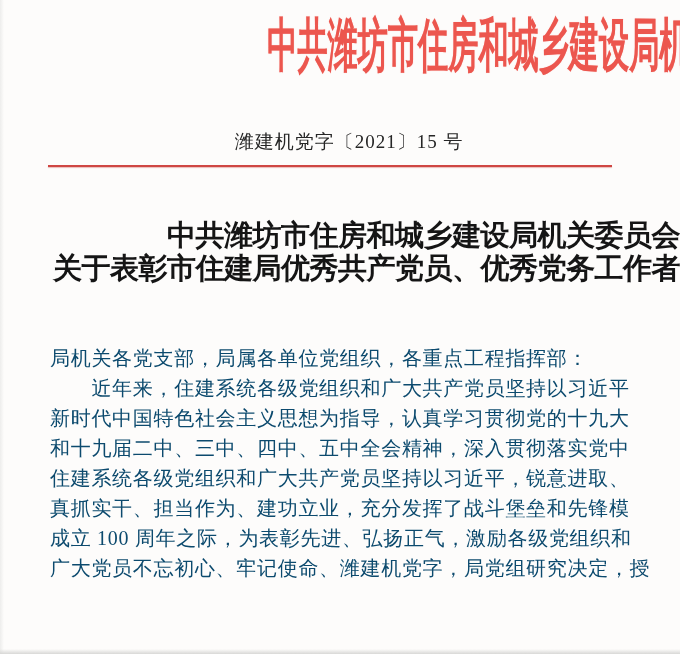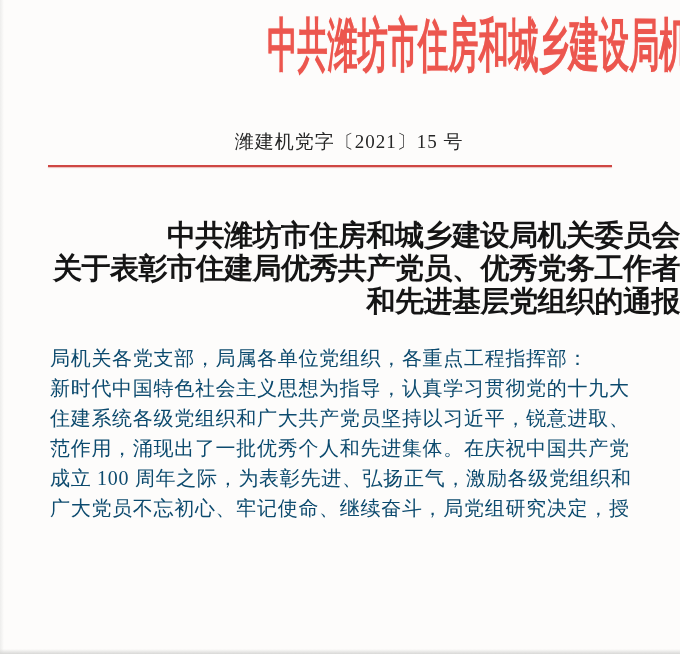--- a/index.html
+++ b/index.html
@@ -115,27 +115,28 @@
     <span class="banner-text">中共潍坊市住房和城乡建设局机关委员会文件</span>
   </div>
 
   <div class="doc-number">潍建机党字〔2021〕15 号</div>
 
   <div class="red-divider"></div>
 
   <div class="title-block">
     <div class="title-line">中共潍坊市住房和城乡建设局机关委员会</div>
     <div class="title-line">关于表彰市住建局优秀共产党员、优秀党务工作者</div>
-    <div class="title-line">和先进基层党组织的通报</div>
   </div>
 
   <div class="body-block">
     <div class="body-line">局机关各党支部，局属各单位党组织，各重点工程指挥部：</div>
+    <div class="body-line">　　近年来，住建系统各级党组织和广大共产党员坚持以习近平</div>
     <div class="body-line">新时代中国特色社会主义思想为指导，认真学习贯彻党的十九大</div>
+    <div class="body-line">和十九届二中、三中、四中、五中全会精神，深入贯彻落实党中</div>
     <div class="body-line">住建系统各级党组织和广大共产党员坚持以习近平，锐意进取、</div>
-    <div class="body-line">范作用，涌现出了一批优秀个人和先进集体。在庆祝中国共产党</div>
+    <div class="body-line">真抓实干、担当作为、建功立业，充分发挥了战斗堡垒和先锋模</div>
     <div class="body-line">成立 100 周年之际，为表彰先进、弘扬正气，激励各级党组织和</div>
-    <div class="body-line">广大党员不忘初心、牢记使命、继续奋斗，局党组研究决定，授</div>
+    <div class="body-line">广大党员不忘初心、牢记使命、潍建机党字，局党组研究决定，授</div>
   </div>
 
   <div class="edge-bottom"></div>
 
 </div>
 
 </body></html>

